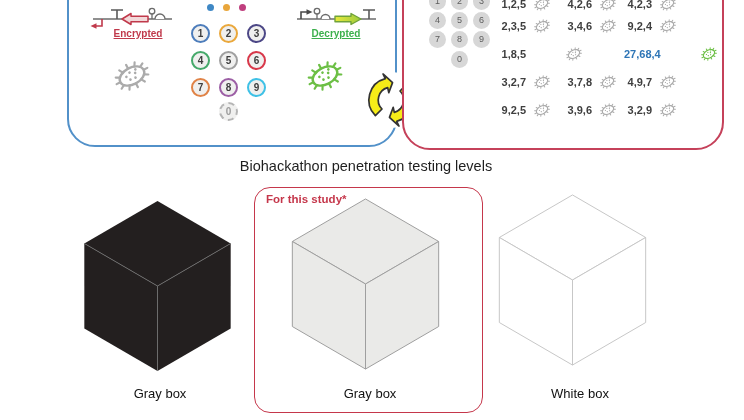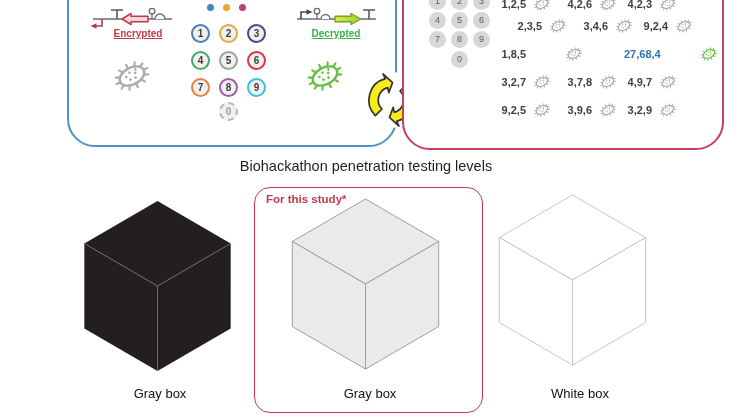--- a/index.html
+++ b/index.html
@@ -43,21 +43,21 @@
   .gpad{
     position:absolute;width:17px;height:17px;border-radius:50%;background:#d7d7d7;
     color:#5c5c5c;font-size:9px;text-align:center;line-height:17px;
   }
   .gcol1{left:429px;}.gcol2{left:451px;}.gcol3{left:473px;}
   .grow1{top:-7px;}.grow2{top:12px;}.grow3{top:31px;}
   .gzero{left:451px;top:51px;}
 
   
   .code-row{position:absolute;left:496px;height:16px;display:flex;align-items:center;}
-  .r0{top:-4px;}.r1{top:18px;margin-left:16px;}.r2{top:46px;gap:32px;}.r3{top:74px;}.r4{top:102px;}
+  .r0{top:-4px;}.r1{top:18px;}.r2{top:46px;gap:32px;}.r3{top:74px;}.r4{top:102px;}
   .num{font-size:11px;font-weight:700;color:#3f3f3f;text-align:right;margin-right:5px;flex:none;}
   .w1{min-width:30px;}.w2{min-width:32px;}.w3{min-width:26px;}
   .bact-sm{width:22px;height:22px;margin-right:7px;flex:none;}
 
   
   .recycle{position:absolute;left:357px;top:64px;width:68px;height:72px;}
 
   
   .fig-title{position:absolute;left:206px;top:158px;width:320px;text-align:center;
     font-size:14.5px;font-weight:400;color:#1f1f1f;}

